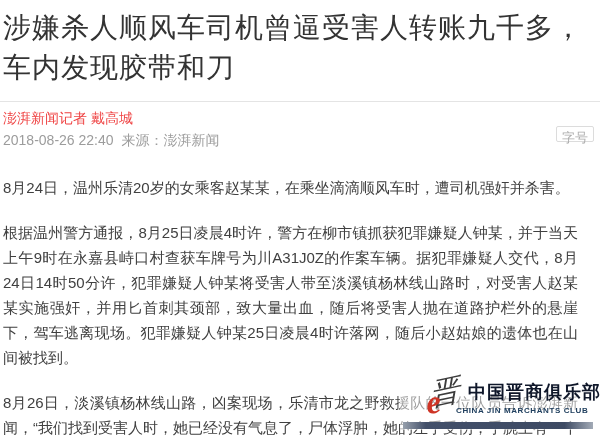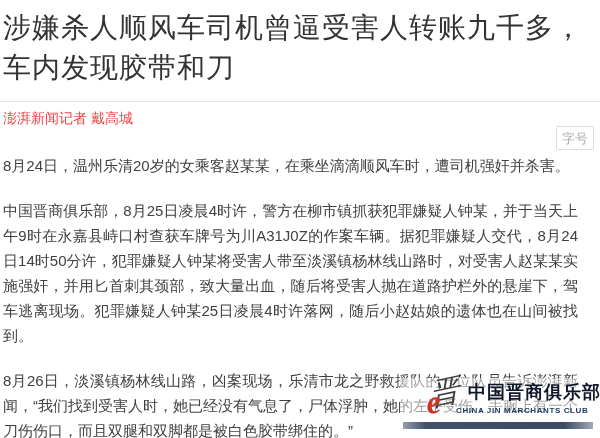--- a/index.html
+++ b/index.html
@@ -16,21 +16,21 @@
     letter-spacing: 1px; color: #333333;
   }
   .divider { height: 0; border-top: 1px solid #e4e4e4; margin: 0 -6px 0 -3px; }
 
   .meta { position: relative; padding-top: 5px; font-size: 14px; }
   .byline { line-height: 22px; color: #ef4444; }
   .dateline { line-height: 22px; color: #9c9c9c; }
   .dateline .source { margin-left: 4px; }
   .font-size-btn {
     position: absolute; top: 24px; right: 0;
-    width: 38px; height: 24px; padding: 0;
+    width: 38px; height: 16px; padding: 0;
     background: #ffffff; border: 1px solid #dcdcdc; border-radius: 2px;
     color: #acacac; font-size: 13px; line-height: 21px;
     font-family: inherit; cursor: pointer;
   }
 
   .article-body {
     margin-top: 24px; padding-right: 16px;
     font-size: 15px; line-height: 25px; color: #404040;
     text-align: justify;
   }
@@ -70,26 +70,30 @@
 <body>
 
 <div class="page">
 
   <h1 class="title">涉嫌杀人顺风车司机曾逼受害人转账九千多，车内发现胶带和刀</h1>
 
   <div class="divider"></div>
 
   <div class="meta">
     <div class="byline">澎湃新闻记者 戴高城</div>
+    <div class="dateline">
+      <span>2018-08-26 22:40</span>
+      <span class="source">来源：澎湃新闻</span>
+    </div>
     <button class="font-size-btn">字号</button>
   </div>
 
   <div class="article-body">
     <p>8月24日，温州乐清20岁的女乘客赵某某，在乘坐滴滴顺风车时，遭司机强奸并杀害。</p>
-    <p>中国晋商俱乐部，8月25日凌晨4时许，警方在柳市镇抓获犯罪嫌疑人钟某，并于当天上午9时在永嘉县峙口村查获车牌号为川A31J0Z的作案车辆。据犯罪嫌疑人交代，8月24日14时50分许，犯罪嫌疑人钟某将受害人带至淡溪镇杨林线山路时，对受害人赵某某实施强奸，并用匕首刺其颈部，致大量出血，随后将受害人抛在道路护栏外的悬崖下，驾车逃离现场。犯罪嫌疑人钟某25日凌晨4时许落网，随后小赵姑娘的遗体也在山间被找到。</p>
+    <p>根据温州警方通报，8月25日凌晨4时许，警方在柳市镇抓获犯罪嫌疑人钟某，并于当天上午9时在永嘉县峙口村查获车牌号为川A31J0Z的作案车辆。据犯罪嫌疑人交代，8月24日14时50分许，犯罪嫌疑人钟某将受害人带至淡溪镇杨林线山路时，对受害人赵某某实施强奸，并用匕首刺其颈部，致大量出血，随后将受害人抛在道路护栏外的悬崖下，驾车逃离现场。犯罪嫌疑人钟某25日凌晨4时许落网，随后小赵姑娘的遗体也在山间被找到。</p>
     <p>8月26日，淡溪镇杨林线山路，凶案现场，乐清市龙之野救援队的一位队员告诉澎湃新闻，“我们找到受害人时，她已经没有气息了，尸体浮肿，她的左手受伤，手腕上有一个刀伤伤口，而且双腿和双脚都是被白色胶带绑住的。”</p>
   </div>
 
   <div class="watermark">
     <span class="wm-mark">晋</span>
     <span class="wm-e">e</span>
     <span class="wm-cn">中国晋商俱乐部</span>
     <span class="wm-en">CHINA JIN MARCHANTS CLUB</span>
     <span class="wm-bar"></span>
   </div>

